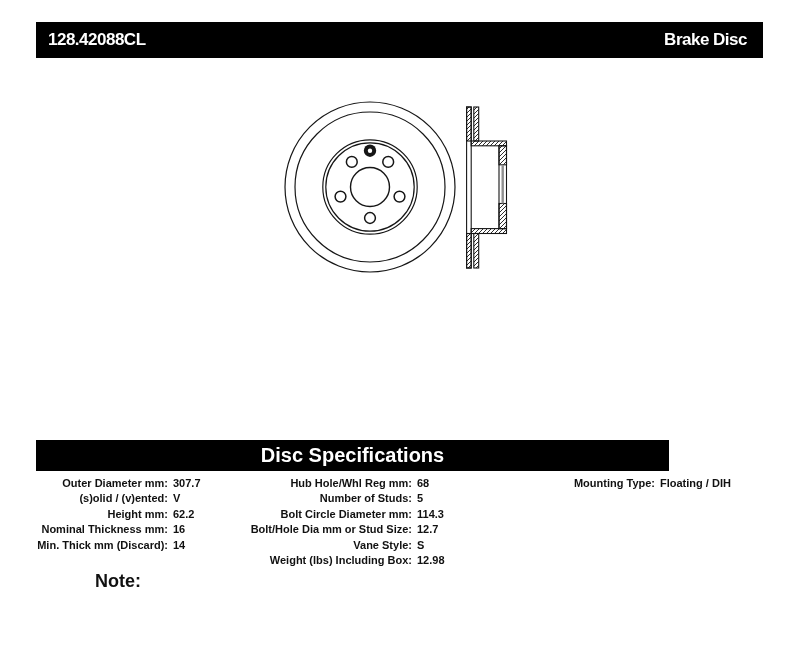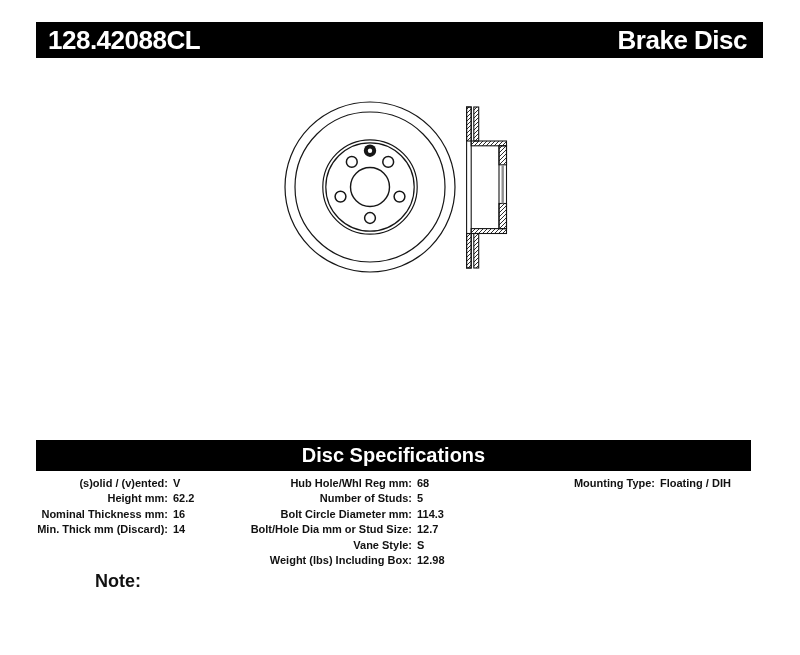--- a/index.html
+++ b/index.html
@@ -15,33 +15,33 @@
     position: absolute;
     left: 36px; top: 22px;
     width: 727px; height: 36px;
     background: #000000;
     color: #ffffff;
     display: flex;
     align-items: center;
     justify-content: space-between;
     box-sizing: border-box;
     padding: 0 16px 0 12px;
-    font-size: 26px;
+    font-size: 17px;
     font-weight: bold;
     letter-spacing: -0.5px;
   }
   .drawing-layer {
     position: absolute;
     left: 0; top: 0;
     width: 800px; height: 440px;
   }
   .spec-bar {
     position: absolute;
     left: 36px; top: 440px;
-    width: 715px; height: 31px;
+    width: 633px; height: 31px;
     background: #000000;
     color: #ffffff;
     display: flex;
     align-items: center;
     justify-content: center;
     font-size: 20px;
     font-weight: bold;
   }
   .spec-col {
     position: absolute;
@@ -120,20 +120,24 @@
       <rect x="501.5" y="164.8" width="2.4" height="38.7" fill="#8f8f8f" stroke="none"></rect>
     </g>
   </svg>
 
   <div class="spec-bar">
     <span>Disc Specifications</span>
   </div>
 
   <div class="spec-col spec-col-1">
     <div class="spec-row">
+      <span class="spec-label">Outer Diameter mm:</span>
+      <span class="spec-value">307.7</span>
+    </div>
+    <div class="spec-row">
       <span class="spec-label">(s)olid / (v)ented:</span>
       <span class="spec-value">V</span>
     </div>
     <div class="spec-row">
       <span class="spec-label">Height mm:</span>
       <span class="spec-value">62.2</span>
     </div>
     <div class="spec-row">
       <span class="spec-label">Nominal Thickness mm:</span>
       <span class="spec-value">16</span>

